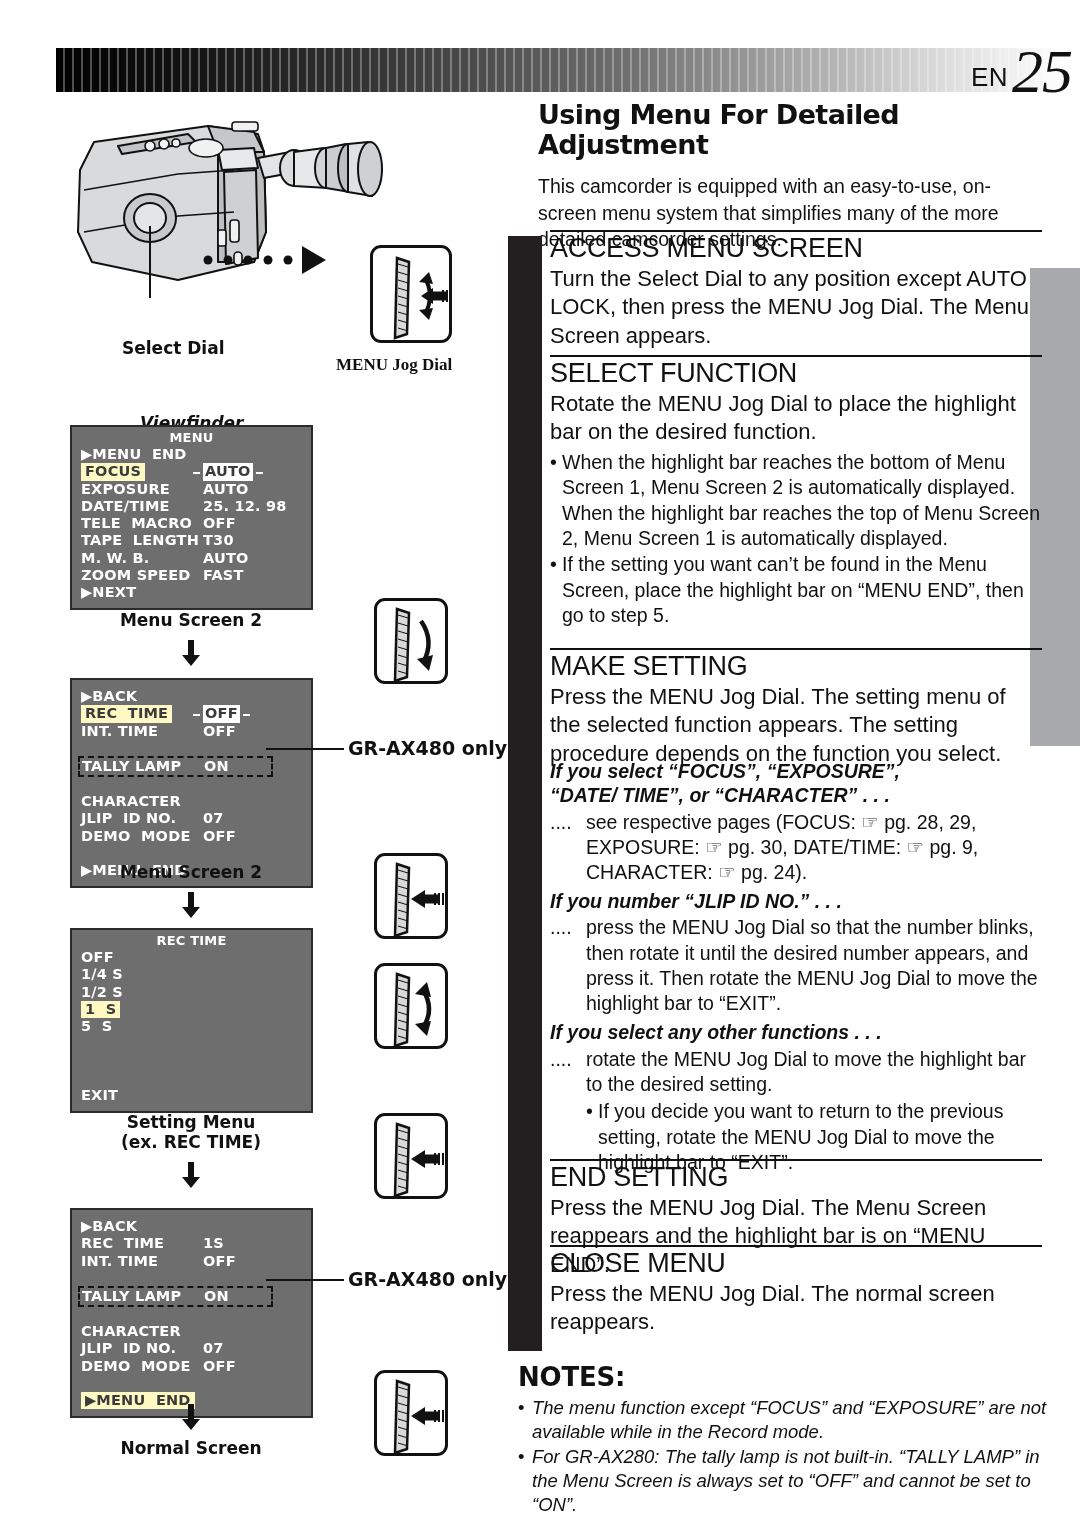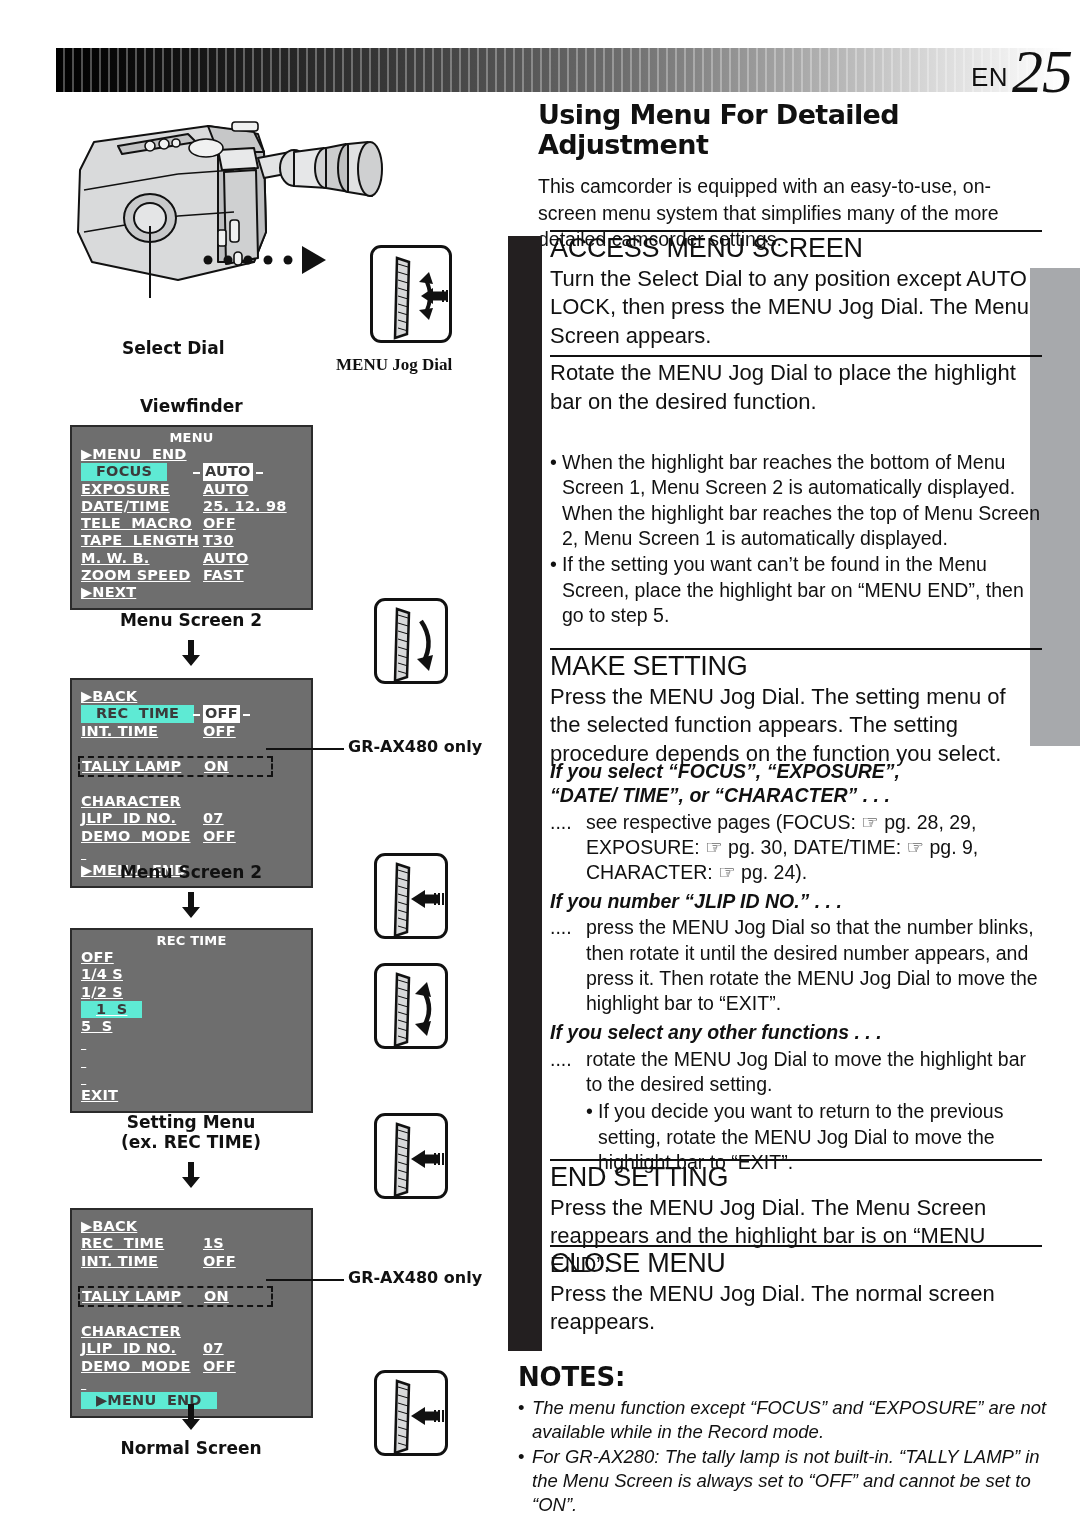--- a/index.html
+++ b/index.html
@@ -97,25 +97,25 @@
   .lbl { position: absolute; font-family: "DejaVu Sans", sans-serif;
          font-weight: bold; font-size: 17px; color: #111; white-space: nowrap; }
 
   .osd {
     position: absolute; width: 243px; background: #6e6e6e;
     border: 2px solid #2b2b2b; color: #ffffff;
     font-family: "DejaVu Sans", sans-serif; font-weight: bold;
     font-size: 14.5px; letter-spacing: 0.2px;
   }
   .osd .title { text-align: center; padding: 3px 0 1px; font-size: 13px; }
-  .osd .rows { padding: 0 9px 7px 9px; text-decoration: underline; }
+  .osd .rows { padding: 0 9px 7px 9px; }
   .osd .row { display: flex; line-height: 1.19; white-space: pre; }
   .osd .nm { width: 122px; flex: none; }
   .osd .vl { flex: 1; }
-  .osd .hlbox { display: inline-block; background:#5eead4; color:#3b3b3b; padding: 0 15px; }
+  .osd .hlbox { display: inline-block; background:#fef9c3; color:#3b3b3b; padding: 0 4px; }
   .osd .blink { position: relative; display: inline-block;
                 background:#fff; color:#3b3b3b; padding: 0 2px; }
   .osd .blink::before, .osd .blink::after {
     content: ""; position: absolute; top: 50%;
     width: 7px; height: 0; border-top: 2px solid #fff;
   }
   .osd .blink::before { left: -10px; }
   .osd .blink::after { right: -10px; }
   .osd .dashbox { border: 2px dashed #111; padding: 0 2px; margin: 16px -3px; }
 
@@ -124,21 +124,21 @@
              font-size: 17px; color: #111; line-height: 1.18; }
 
   .darrow { position: absolute; width: 20px; }
 
   .jog {
     position: absolute; width: 74px; height: 86px;
     border: 3.5px solid #111; border-radius: 11px; background: #fff;
   }
   .calloutline { position: absolute; height: 0; border-top: 2.5px solid #111; }
   .gr-lbl { position: absolute; font-family: "DejaVu Sans", sans-serif;
-            font-weight: bold; font-size: 16px; color: #111; white-space: nowrap; }
+            font-weight: bold; font-size: 19px; color: #111; white-space: nowrap; }
 </style>
 </head>
 <body>
 
 <div id="page">
 
   <div class="hdr-band"></div>
   <div class="hdr-en">EN</div>
   <div class="hdr-num">25</div>
 
@@ -183,21 +183,21 @@
         <circle cx="190" cy="148" r="4.5"></circle>
           <circle cx="210" cy="148" r="4.5"></circle>
         <circle cx="230" cy="148" r="4.5"></circle>
         <path d="M244 134 L268 148 L244 162 Z"></path>
       </g>
     </svg>
   </div>
 
   <div class="lbl" style="left:122px; top:338px;">Select Dial</div>
   <div class="lbl" style="left:336px; top:355px;font-family:Liberation Serif, serif;">MENU Jog Dial</div>
-  <div class="lbl" style="left:140px; top:396px;">Viewfinder</div>
+  <div class="lbl" style="left:140px; top:413px;font-style:italic;">Viewfinder</div>
 
   <div class="jog" style="left:370px; top:245px; width:82px; height:98px;">
     <svg viewBox="0 0 82 98" width="82" height="98">
       <path d="M24 10 L36 14 L34 86 L22 90 Z" fill="#d8d9da" stroke="#111" stroke-width="2.5"></path>
       <g stroke="#111" stroke-width="1">
           <path d="M25 16 L35 19 M25 24 L35 27 M25 32 L35 35 M25 40 L35 43 M25 48 L35 51 M25 56 L35 59 M25 64 L35 67 M25 72 L35 75 M25 80 L35 83"></path>
         </g>
       <path d="M52 30 Q62 48 52 66" stroke="#111" stroke-width="4" fill="none"></path>
       <path d="M56 24 L46 34 L60 36 Z" fill="#111"></path>
       <path d="M56 72 L46 62 L60 60 Z" fill="#111"></path>
@@ -378,20 +378,21 @@
   <div class="rail-num" style="top:1284px;">5</div>
 
   <div class="step" style="top:230px;">
     <div class="rule"></div>
     <h2>ACCESS MENU SCREEN</h2>
     <p>Turn the Select Dial to any position except AUTO LOCK, then press the MENU Jog Dial. The Menu Screen appears.</p>
   </div>
 
   <div class="step" style="top:355px;">
     <div class="rule"></div>
+    <h2>SELECT FUNCTION</h2>
     <p>Rotate the MENU Jog Dial to place the highlight bar on the desired function.</p>
   </div>
 
   <div class="bullets" style="top:450px;">
     <div class="bl">
         <span class="dot">•</span>
         <span class="txt">When the highlight bar reaches the bottom of Menu Screen 1, Menu Screen 2 is automatically displayed. When the highlight bar reaches the top of Menu Screen 2, Menu Screen 1 is automatically displayed.</span>
       </div>
     <div class="bl">
         <span class="dot">•</span>

